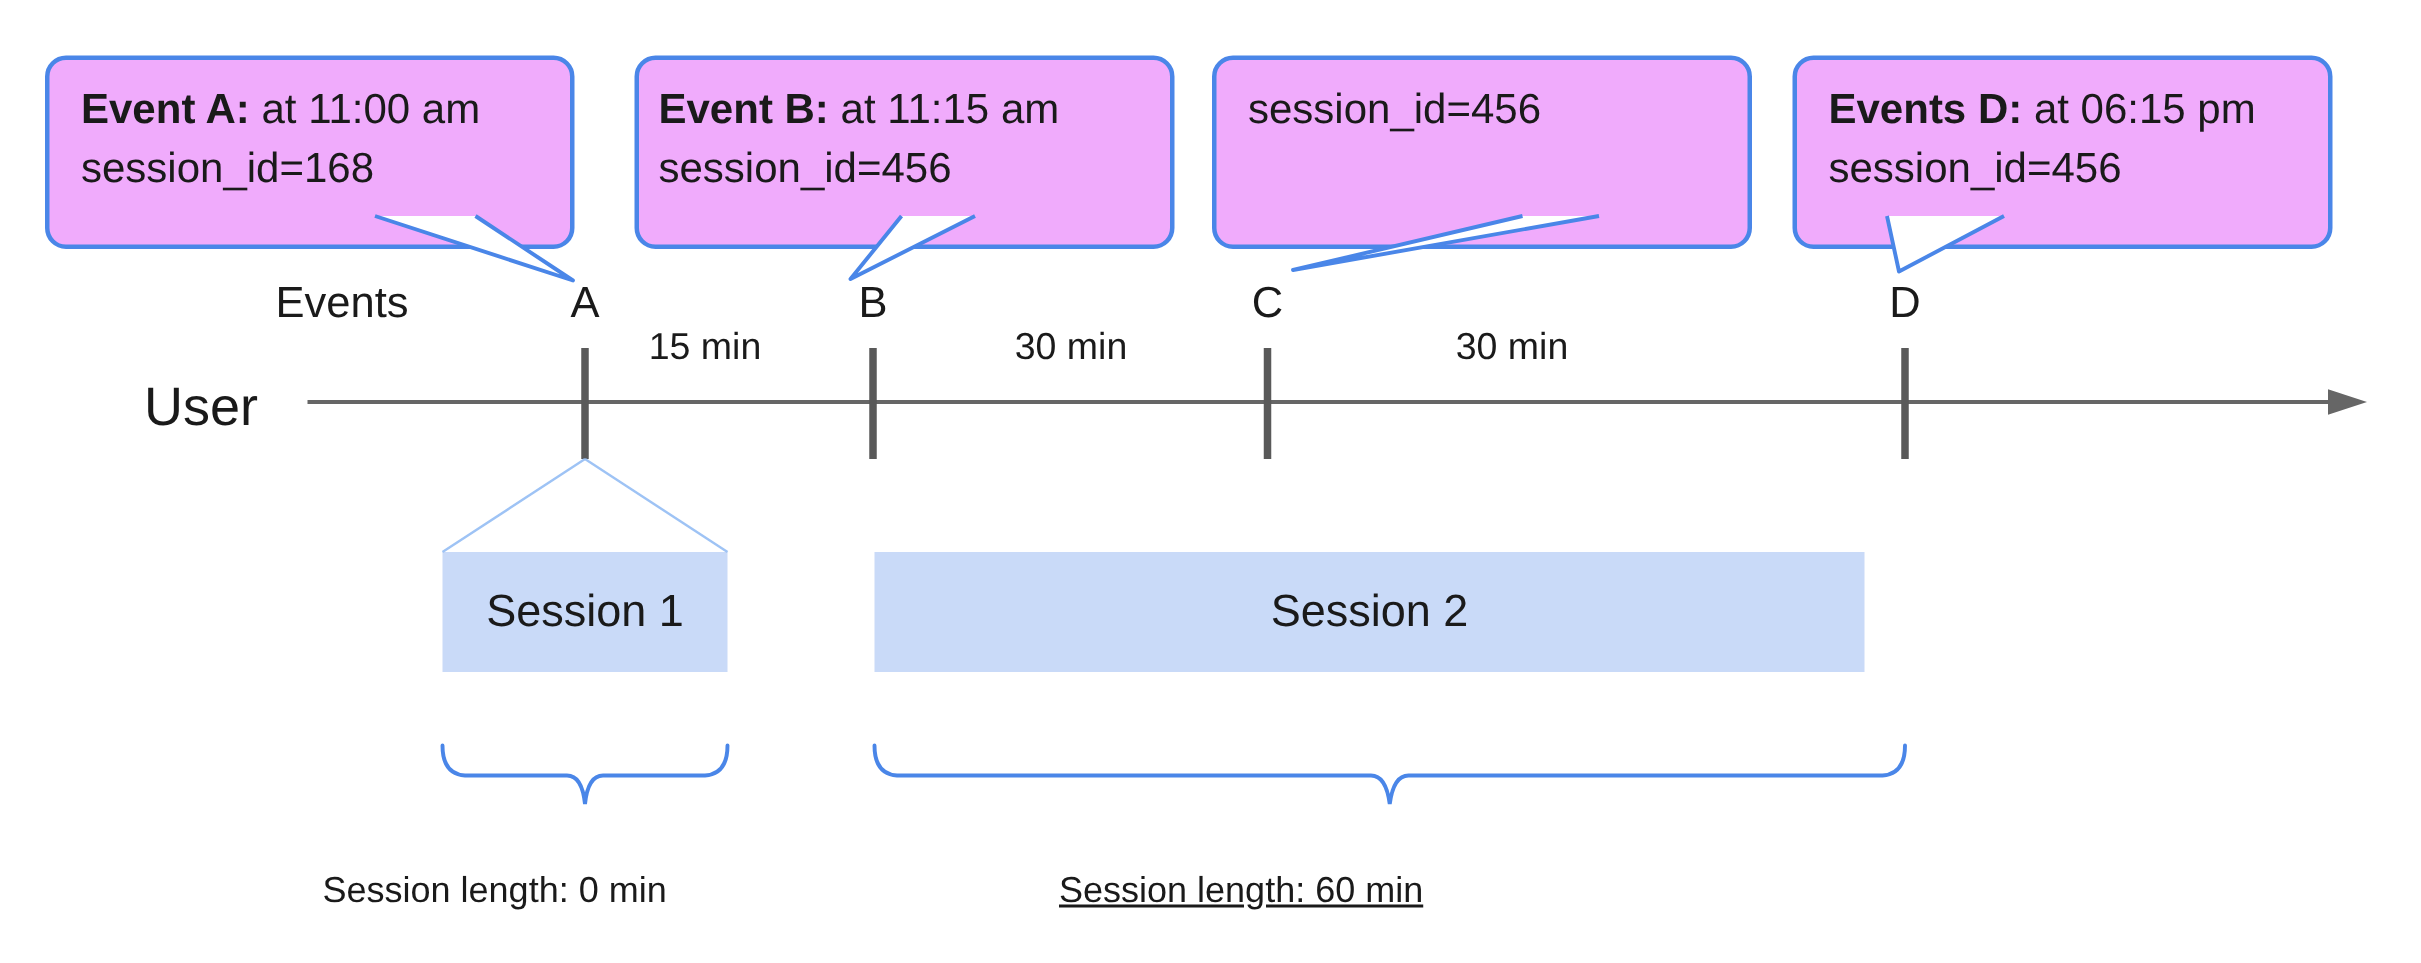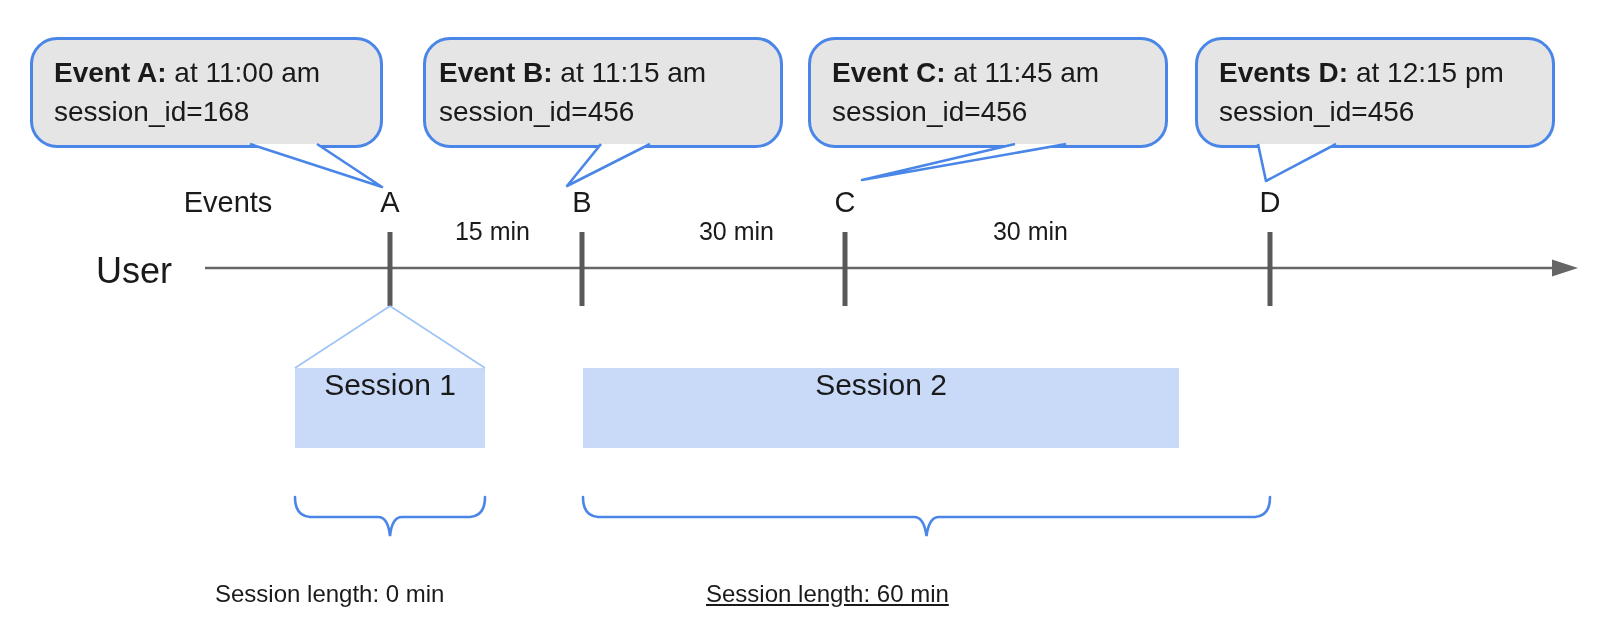--- a/index.html
+++ b/index.html
@@ -11,24 +11,24 @@
     font-family: "Liberation Sans", sans-serif;
     color: #1a1a1a;
     overflow: hidden;
   }
   .abs { position: absolute; }
 
   
   .bubble {
     position: absolute;
     top: 37px;
-    height: 111px;
-    background: #e5e5e5;
+    height: 129px;
+    background: #f0abfc;
     border: 3px solid #4a86e8;
-    border-radius: 27px;
+    border-radius: 14px;
     box-sizing: border-box;
     padding: 13px 18px 0 21px;
     font-size: 28px;
     line-height: 39px;
     white-space: nowrap;
     z-index: 1;
   }
   .bubble b { font-weight: bold; }
   .b1 { left: 30px;   width: 353px; }
   .b2 { left: 423px;  width: 360px; padding-left: 13px; }
@@ -51,37 +51,37 @@
     top: 186px; width: 60px; margin-left: -30px;
     text-align: center; font-size: 29px;
   }
   .mA { left: 390px; }
   .mB { left: 582px; }
   .mC { left: 845px; }
   .mD { left: 1270px; }
 
   .interval {
     top: 217px; width: 120px; margin-left: -60px;
-    text-align: right; font-size: 25px;
+    text-align: center; font-size: 25px;
   }
   .i1 { left: 470px; }
   .i2 { left: 714px; }
   .i3 { left: 1008px; }
 
   
   .session-box {
     position: absolute;
     top: 368px; height: 80px;
     background: #c9daf8;
-    display: flex; align-items: flex-start; justify-content: center;
+    display: flex; align-items: center; justify-content: center;
     font-size: 30px;
     z-index: 1;
   }
   .s1 { left: 295px; width: 190px; }
-  .s2 { left: 583px; width: 596px; }
+  .s2 { left: 583px; width: 660px; }
 
   .length-label {
     top: 580px; text-align: left; font-size: 24px;
   }
   .l1 { left: 215px; width: 360px; }
   .l2 { left: 706px; width: 440px; text-decoration: underline; }
 </style>
 </head>
 <body>
 
@@ -89,25 +89,24 @@
 
   <div class="bubble b1">
     <div><b>Event A:</b><span> at 11:00 am</span></div>
     <div>session_id=168</div>
   </div>
   <div class="bubble b2">
     <div><b>Event B:</b><span> at 11:15 am</span></div>
     <div>session_id=456</div>
   </div>
   <div class="bubble b3">
-    <div><b>Event C:</b><span> at 11:45 am</span></div>
     <div>session_id=456</div>
   </div>
   <div class="bubble b4">
-    <div><b>Events D:</b><span> at 12:15 pm</span></div>
+    <div><b>Events D:</b><span> at 06:15 pm</span></div>
     <div>session_id=456</div>
   </div>
 
   <div class="abs user-label">User</div>
   <div class="abs events-label">Events</div>
 
   <div class="abs marker mA">A</div>
   <div class="abs marker mB">B</div>
   <div class="abs marker mC">C</div>
   <div class="abs marker mD">D</div>

